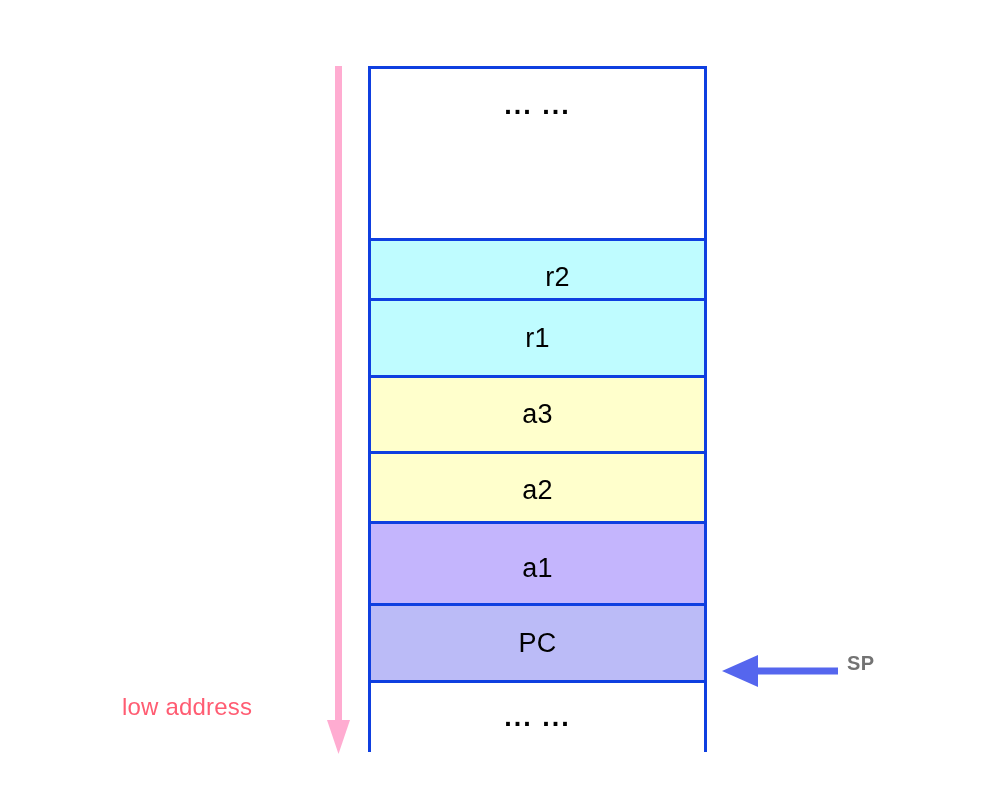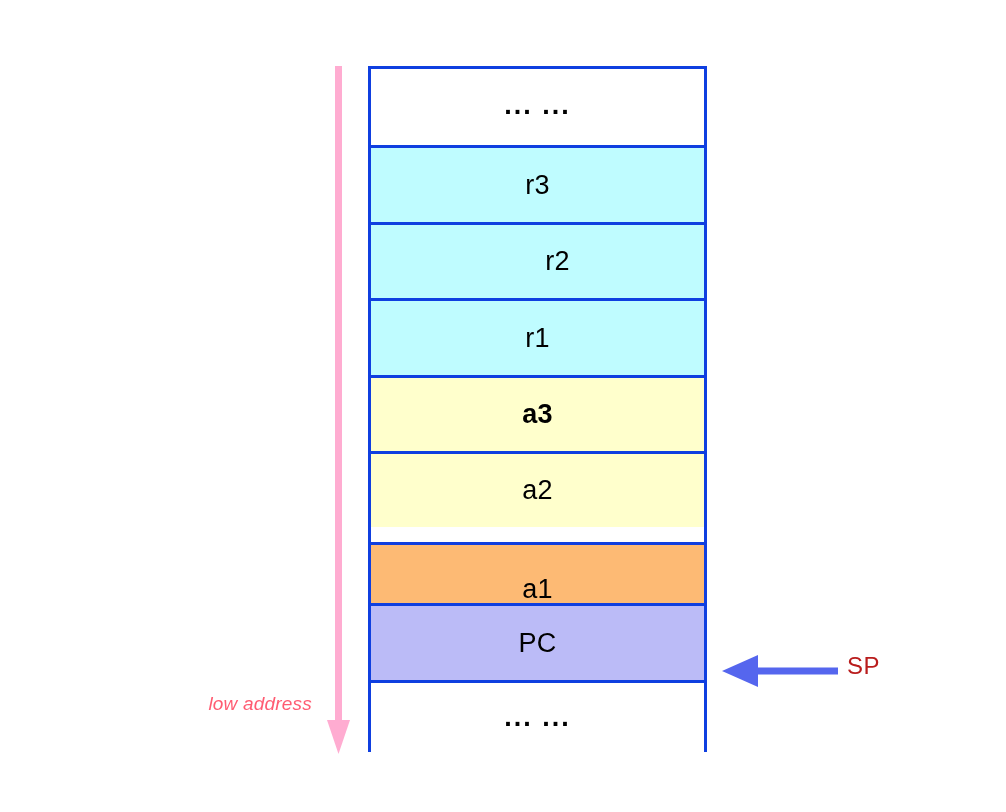--- a/index.html
+++ b/index.html
@@ -69,46 +69,45 @@
     top: 60px;
     width: 26px;
     height: 700px;
     pointer-events: none;
   }
   #low-address-label {
     position: absolute;
     left: 122px;
     top: 693px;
     width: 190px;
-    text-align: right;
+    text-align: left;
     color: #ff5c72;
-    font-size: 19px;
+    font-size: 24px;
     font-weight: 400;
     letter-spacing: 0.2px;
     white-space: nowrap;
     user-select: none;
-    font-style: italic;
   }
 
   
   #sp-pointer-arrow {
     position: absolute;
     left: 716px;
     top: 652px;
     width: 130px;
     height: 38px;
     pointer-events: none;
   }
   #sp-label {
     position: absolute;
     left: 847px;
     top: 652px;
-    color: #b91c1c;
-    font-size: 24px;
-    font-weight: 400;
+    color: #737373;
+    font-size: 20px;
+    font-weight: 700;
     letter-spacing: 0.5px;
     white-space: nowrap;
     user-select: none;
   }
 </style>
 </head>
 <body>
 
 <div id="diagram-canvas">
 
@@ -118,41 +117,38 @@
   </svg>
 
   <div id="low-address-label">low address</div>
 
   <div id="stack-column">
 
     <div class="stack-slot" style="top:0px; height:76px; background:#ffffff;">
       <span class="slot-ellipsis">... ...</span>
     </div>
 
-    <div class="stack-slot has-top-rule" style="top:76px; height:77px; background:#bffcff;">
-      <span>r3</span>
-    </div>
 
-    <div class="stack-slot has-top-rule" style="top:153px; height:76px; background:#bffcff;padding-left:40px;">
+    <div class="stack-slot has-top-rule" style="top:169px; height:76px; background:#bffcff;padding-left:40px;">
       <span>r2</span>
     </div>
 
     <div class="stack-slot has-top-rule" style="top:229px; height:77px; background:#bffcff;text-align:center;">
       <span>r1</span>
     </div>
 
-    <div class="stack-slot has-top-rule" style="top:306px; height:76px; background:#ffffcc;font-weight:bold;">
+    <div class="stack-slot has-top-rule" style="top:306px; height:76px; background:#ffffcc;">
       <span>a3</span>
     </div>
 
     <div class="stack-slot has-top-rule" style="top:382px; height:76px; background:#ffffcc;justify-content:center;">
       <span>a2</span>
     </div>
 
-    <div class="stack-slot has-top-rule" style="top:473px; height:92px; background:#fdba74;">
+    <div class="stack-slot has-top-rule" style="top:452px; height:92px; background:#c4b5fd;">
       <span>a1</span>
     </div>
 
     <div class="stack-slot has-top-rule" style="top:534px; height:77px; background:#bbbbf7;text-align:center;">
       <span>PC</span>
     </div>
 
     <div class="stack-slot has-top-rule" style="top:611px; height:75px; background:#ffffff;">
       <span class="slot-ellipsis">... ...</span>
     </div>

